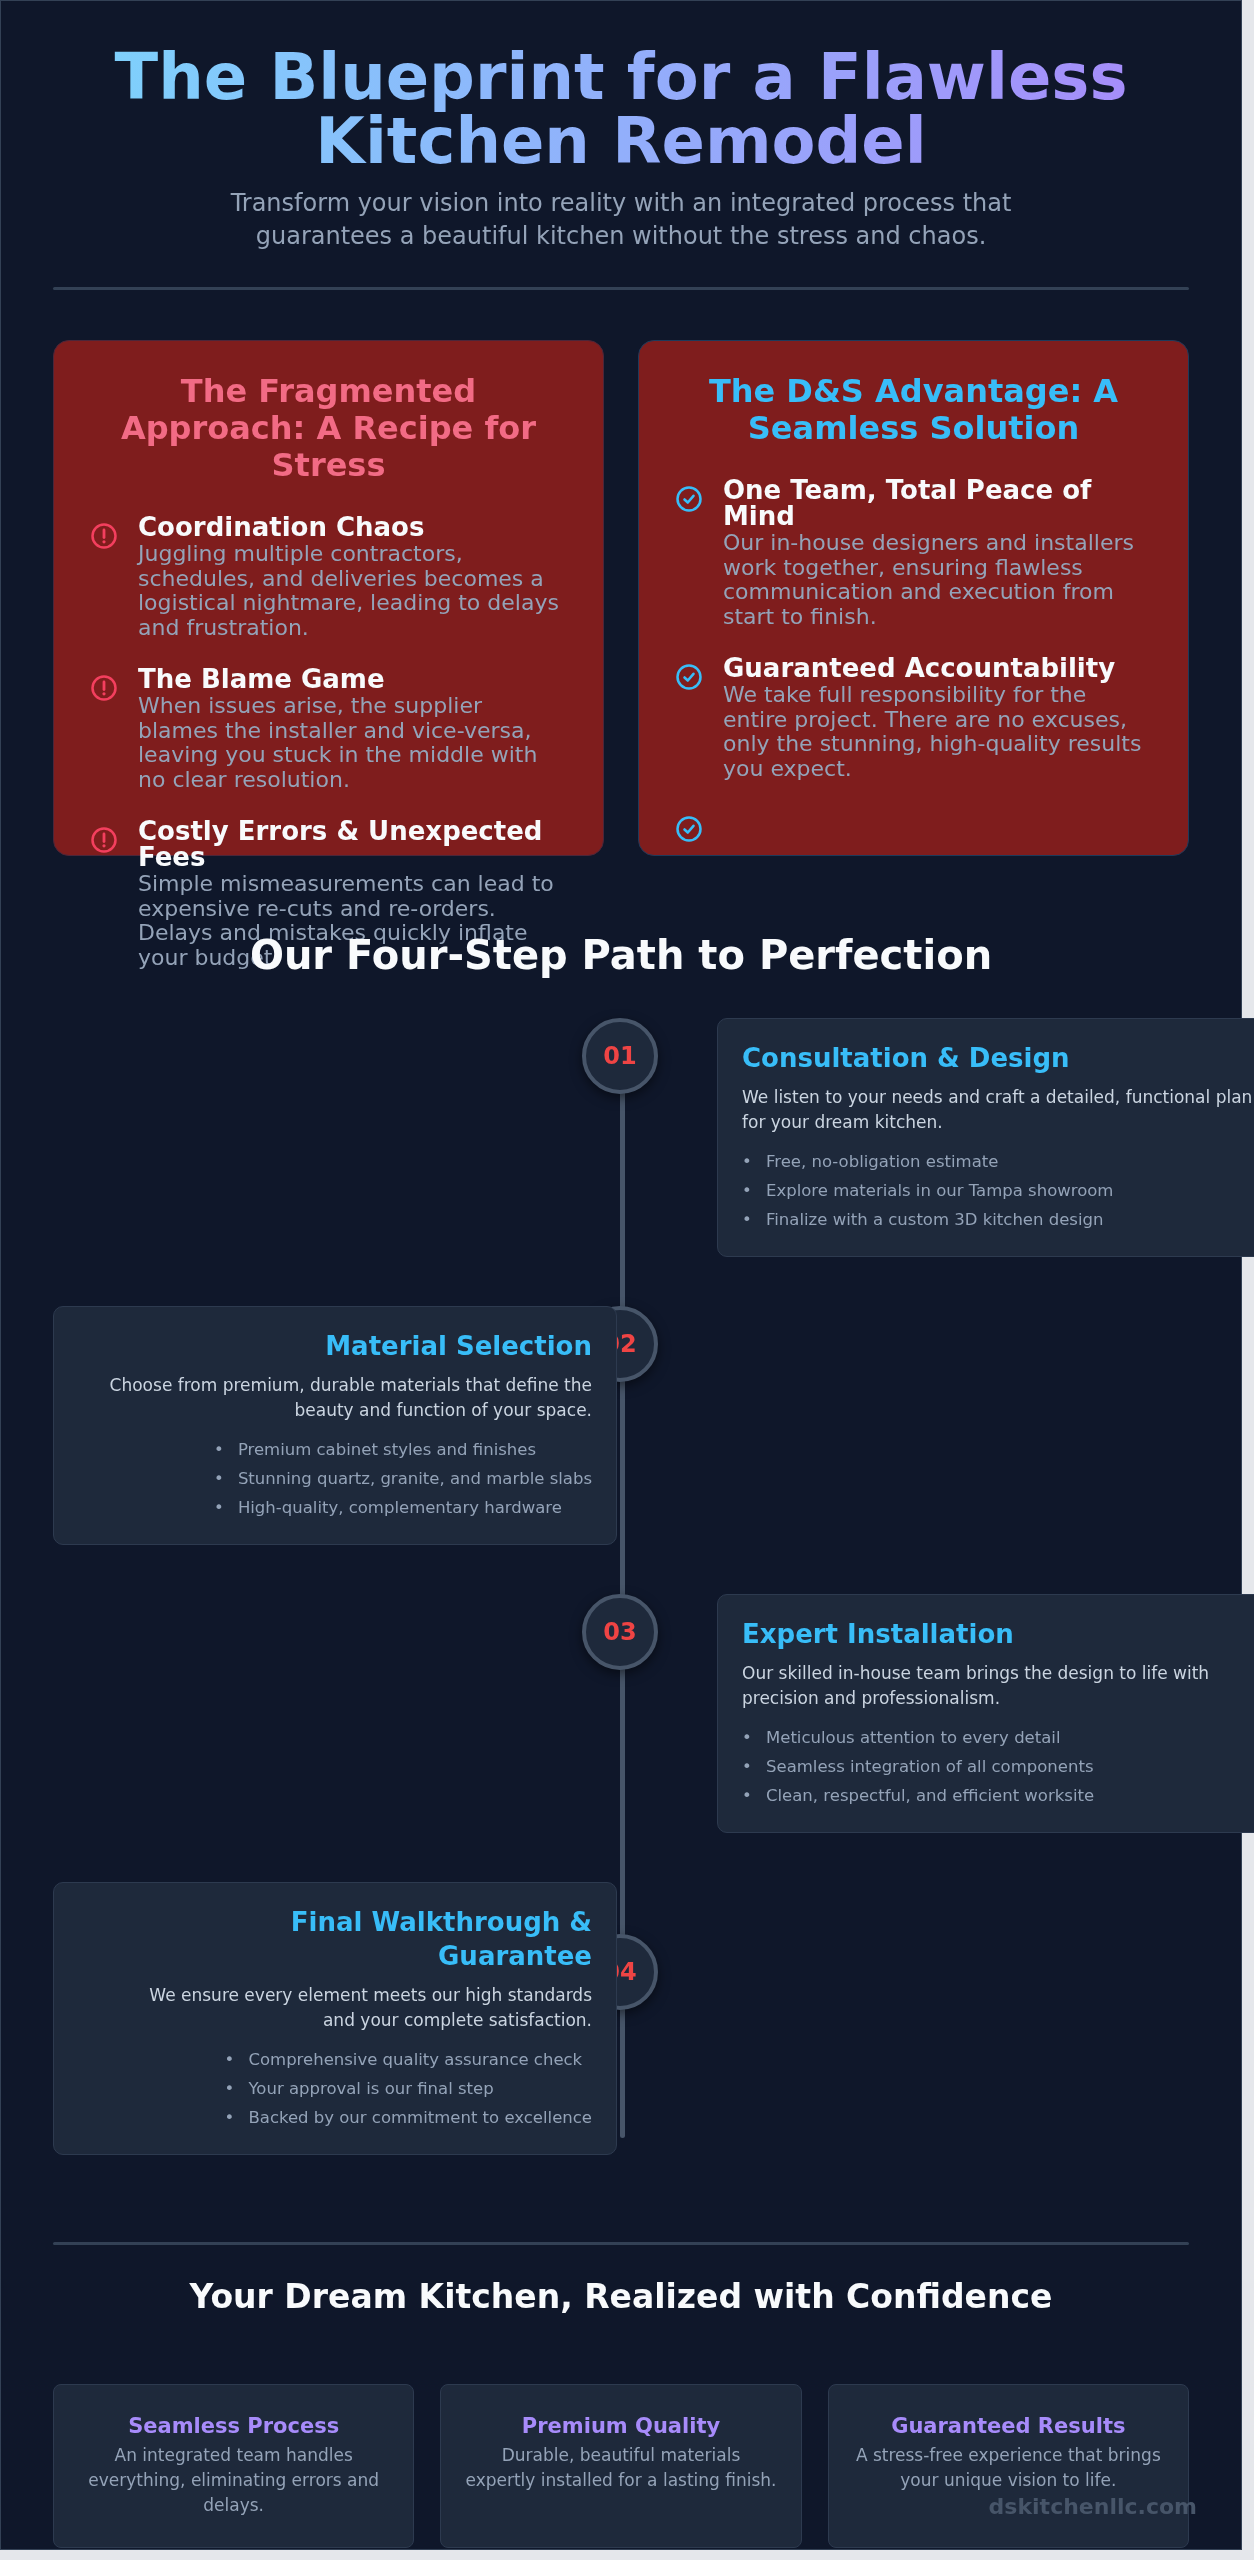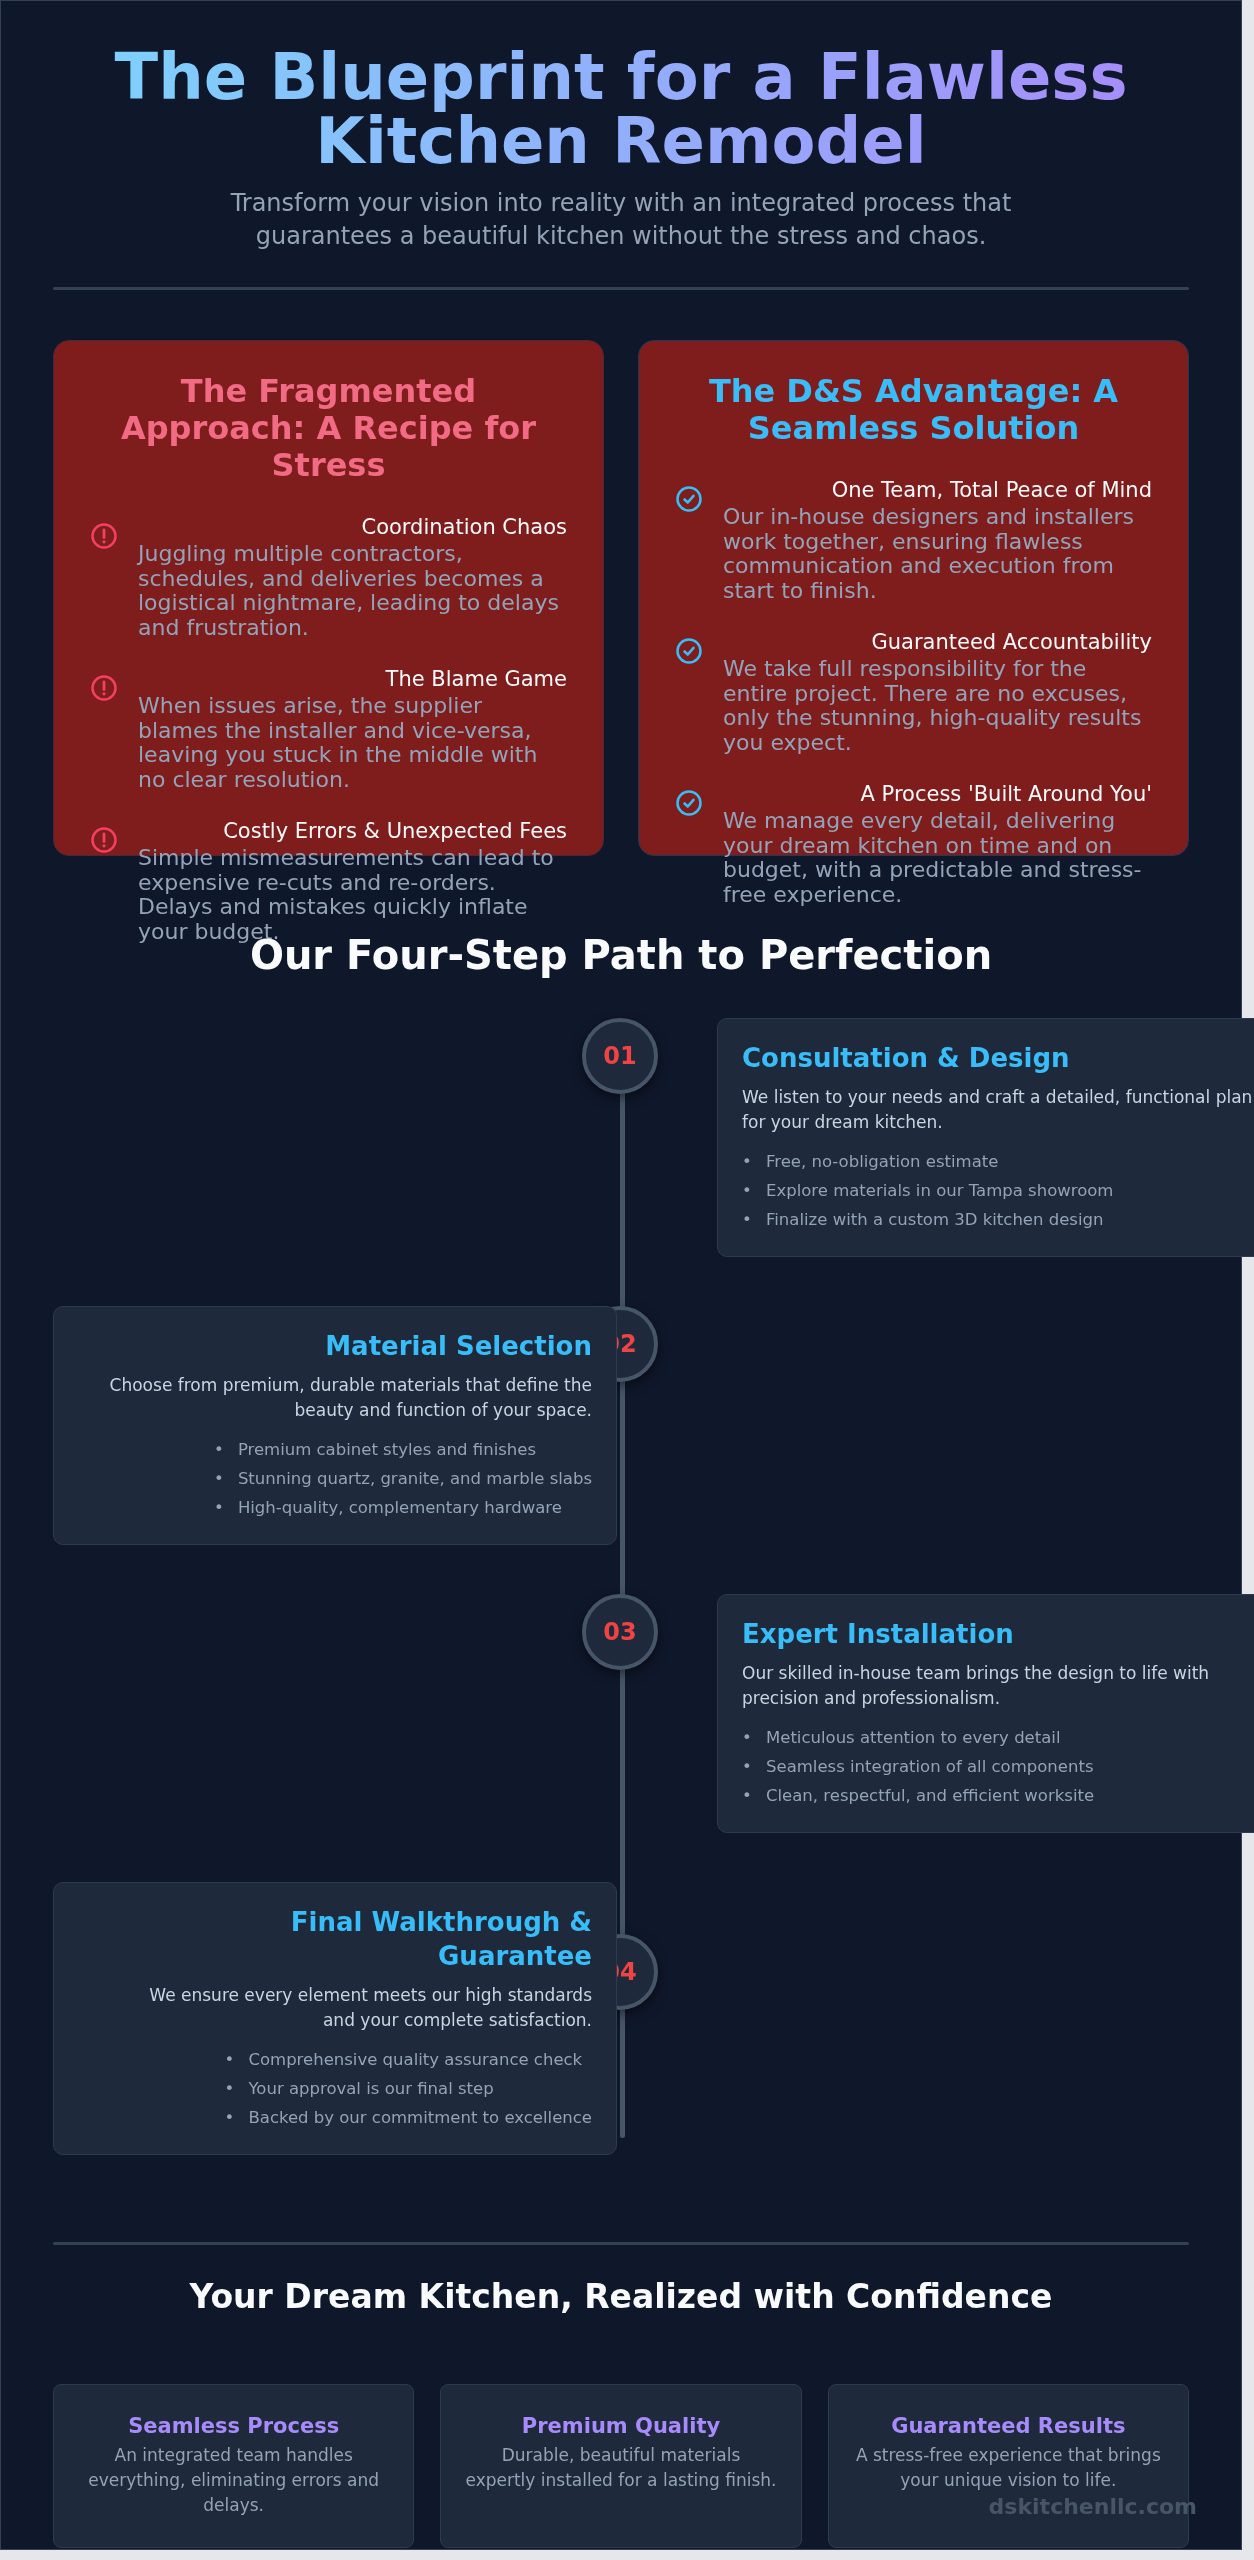--- a/index.html
+++ b/index.html
@@ -43,21 +43,21 @@
   .cmp-card.bad { border: 1px solid #4c2639; }
   .cmp-card.good { border: 1px solid #1e3a5a; }
   .cmp-title {
     text-align: center; font-size: 32px; font-weight: bold; line-height: 37px;
     margin: 0 0 30px;
   }
   .bad .cmp-title { color: #f26b85; }
   .good .cmp-title { color: #38bdf8; }
   .point { display: flex; gap: 20px; margin-bottom: 26px; }
   .point-icon { flex: 0 0 28px; padding-top: 8px; }
-  .point-title { font-size: 21px; font-weight: normal; color: #f8fafc; line-height: 26px; text-align: right; }
+  .point-title { font-size: 26px; font-weight: bold; color: #f8fafc; line-height: 26px; }
   .point-text { font-size: 22px; line-height: 24.5px; color: #94a3b8; margin-top: 2px; }
 
   .steps-head {
     text-align: center; font-size: 40px; font-weight: bold; color: #f8fafc;
     margin: 76px 0 0; line-height: 46px;
   }
   .timeline { position: relative; height: 1140px; margin-top: 40px; }
   .tl-line {
     position: absolute; left: 619px; top: 40px; width: 5px; height: 1080px;
     background: #475569; border-radius: 3px;
@@ -193,24 +193,20 @@
         </div>
       </div>
 
       <div class="point">
         <span class="point-icon">
           <svg width="28" height="28" viewBox="0 0 28 28">
               <circle cx="14" cy="14" r="11.5" fill="none" stroke="#38bdf8" stroke-width="2.5"></circle>
               <polyline points="9.5,14.5 12.8,17.5 18.5,10.8" fill="none" stroke="#38bdf8" stroke-width="2.6" stroke-linecap="round" stroke-linejoin="round"></polyline>
             </svg>
         </span>
-        <div>
-          <div class="point-title">A Process 'Built Around You'</div>
-          <div class="point-text">We manage every detail, delivering your dream kitchen on time and on budget, with a predictable and stress-free experience.</div>
-        </div>
       </div>
     </div>
   </section>
 
   <h2 class="steps-head">Our Four-Step Path to Perfection</h2>
 
   <section class="timeline">
     <div class="tl-line"></div>
 
     <div class="step-num" style="top:0px;">01</div>

